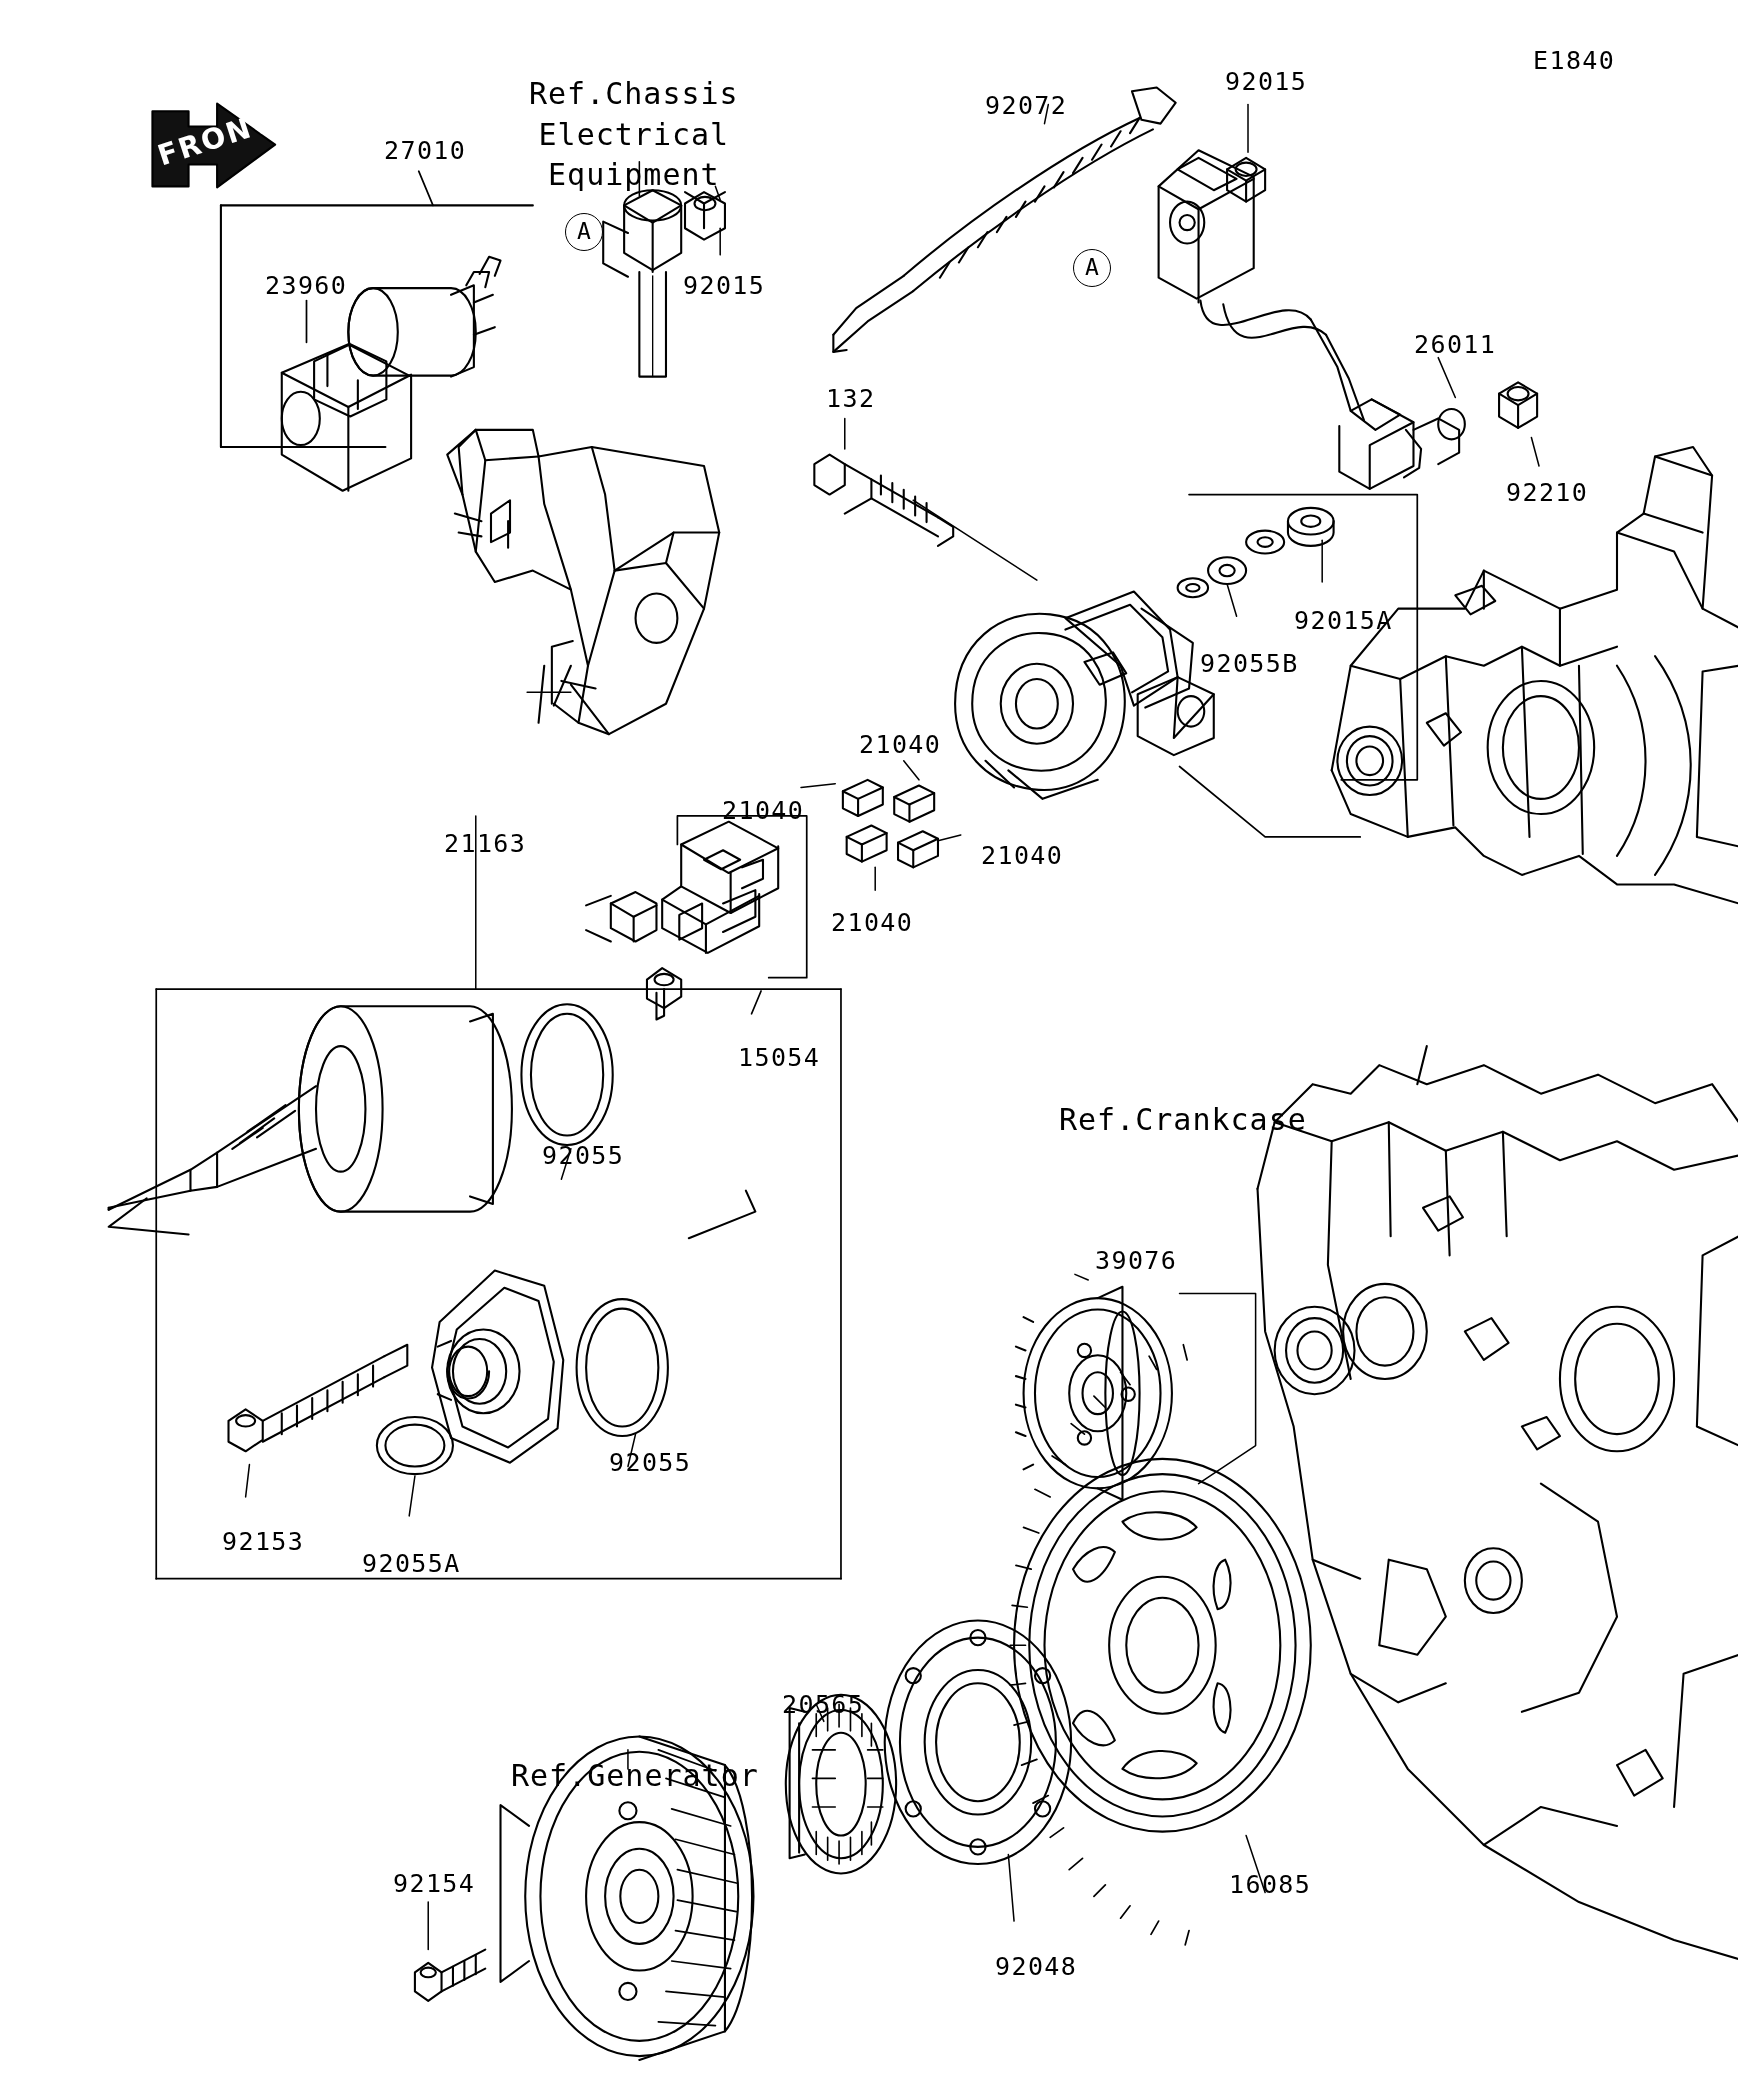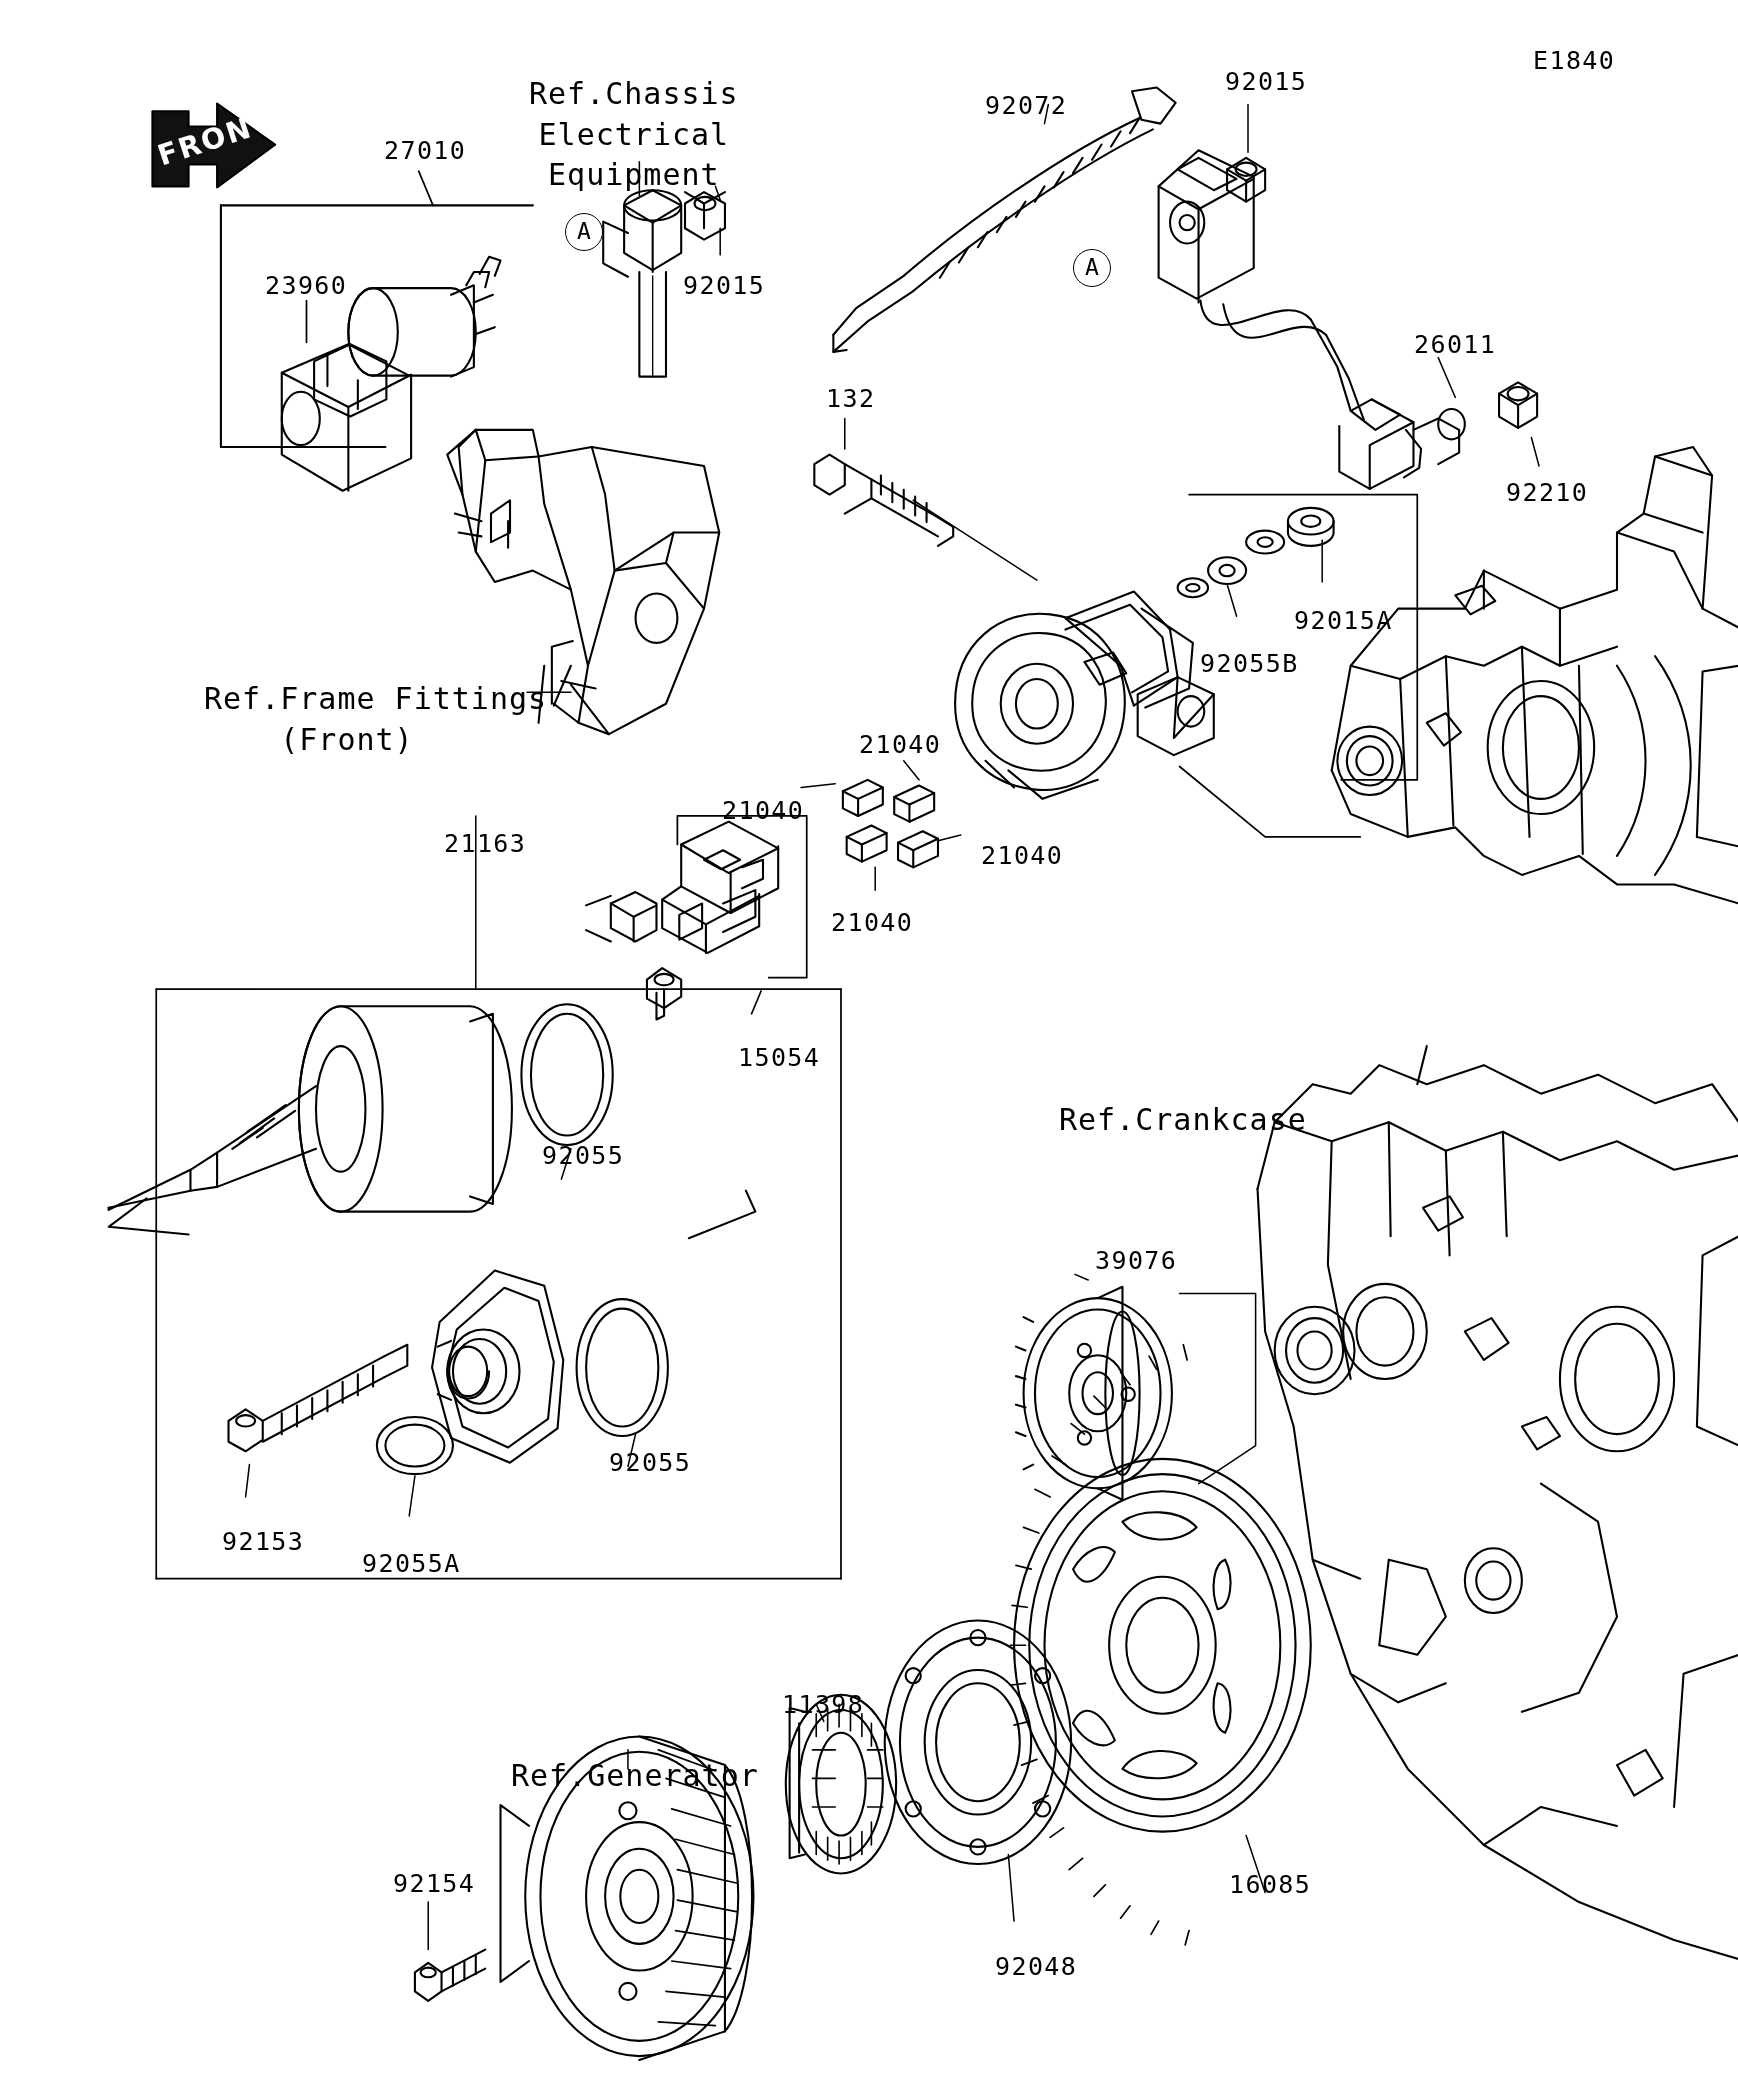--- a/index.html
+++ b/index.html
@@ -425,22 +425,20 @@
   <div class="circA" style="left:565px;top:213px;">A</div>
   <div class="circA" style="left:1073px;top:249px;">A</div>
 
   <div class="front-text">FRONT</div>
 
   <div class="code" style="left:1533px;top:46px;">E1840</div>
 
   <div class="lbl" style="left:529px;top:74px;text-align:center;">Ref.Chassis
 Electrical
 Equipment</div>
-  <div class="lbl" style="left:204px;top:679px;">Ref.Frame Fittings
-    (Front)</div>
   <div class="lbl" style="left:1059px;top:1100px;">Ref.Crankcase</div>
   <div class="lbl" style="left:511px;top:1734px;margin-top:22px;">Ref.Generator</div>
 
   <div class="code" style="left:384px;top:136px;">27010</div>
   <div class="code" style="left:265px;top:271px;">23960</div>
   <div class="code" style="left:683px;top:271px;">92015</div>
   <div class="code" style="left:985px;top:91px;">92072</div>
   <div class="code" style="left:1225px;top:67px;">92015</div>
   <div class="code" style="left:1414px;top:330px;">26011</div>
   <div class="code" style="left:1506px;top:478px;">92210</div>
@@ -452,18 +450,18 @@
   <div class="code" style="left:981px;top:841px;">21040</div>
   <div class="code" style="left:831px;top:908px;">21040</div>
   <div class="code" style="left:444px;top:797px;margin-top:32px;">21163</div>
   <div class="code" style="left:738px;top:1043px;">15054</div>
   <div class="code" style="left:542px;top:1141px;">92055</div>
   <div class="code" style="left:609px;top:1448px;">92055</div>
   <div class="code" style="left:222px;top:1527px;">92153</div>
   <div class="code" style="left:362px;top:1549px;">92055A</div>
   <div class="code" style="left:1095px;top:1246px;">39076</div>
   <div class="code" style="left:1229px;top:1870px;">16085</div>
-  <div class="code" style="left:782px;top:1690px;">11398</div>
+  <div class="code" style="left:782px;top:1690px;">20565</div>
   <div class="code" style="left:995px;top:1952px;">92048</div>
   <div class="code" style="left:393px;top:1869px;">92154</div>
 
 </div>
 
 
 </body></html>

